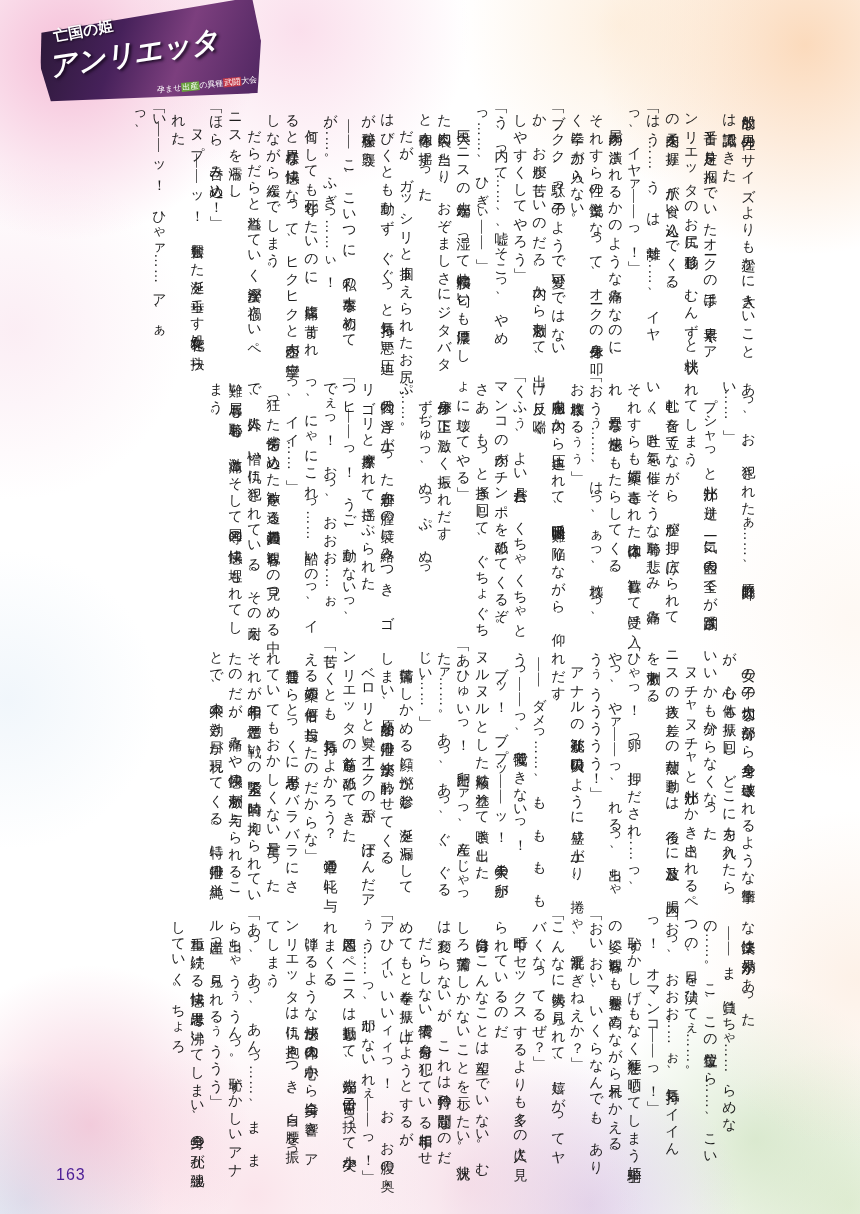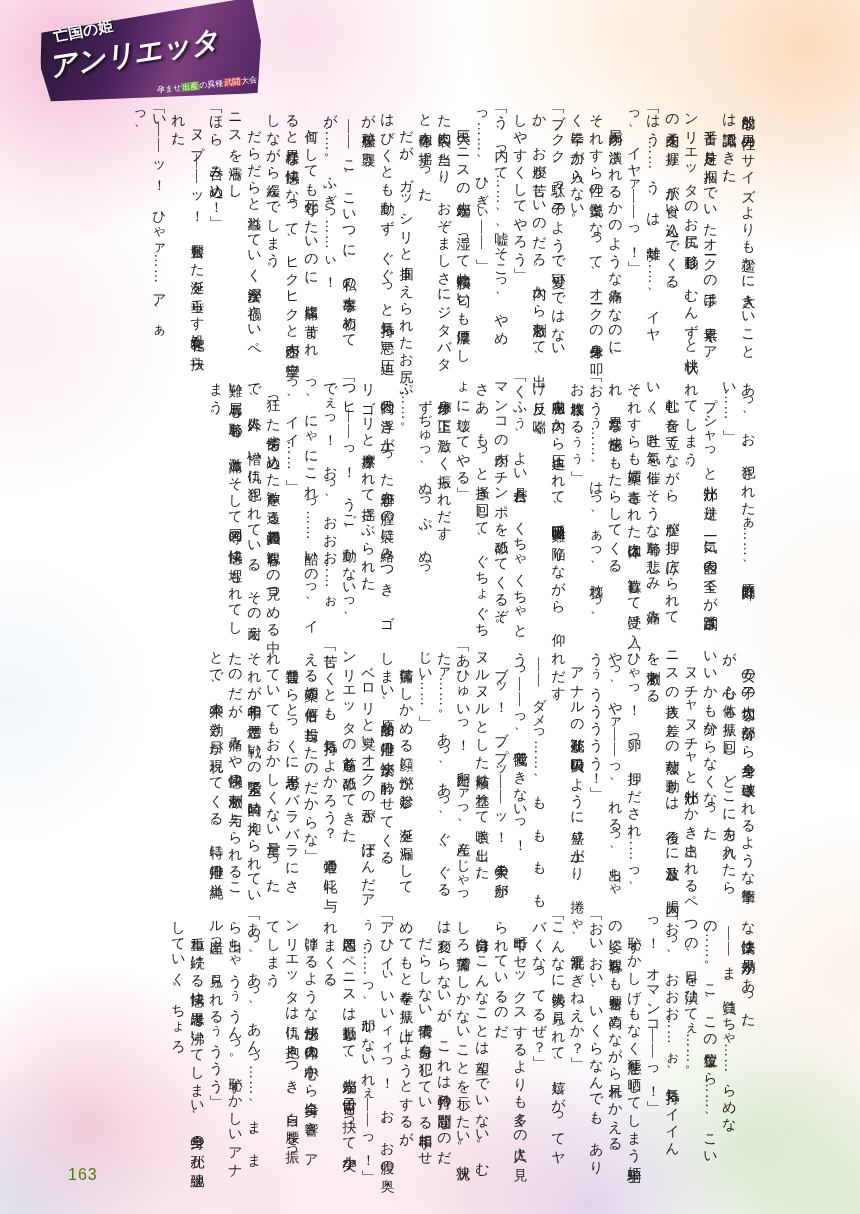--- a/index.html
+++ b/index.html
@@ -70,22 +70,22 @@
     white-space:nowrap;
   }
   .logo-sub{
     position:absolute;bottom:8px;right:8px;
     font-size:8px;color:#fff;white-space:nowrap;
     font-family:"Liberation Sans","DejaVu Sans",sans-serif;
   }
   .hl-green{background:#6aa33f;padding:0 1px;}
   .hl-red{background:#c53a4a;padding:0 1px;}
   .page-number{
-    position:absolute;left:68px;top:1166px;
-    font-size:16px;color:#4d7c0f;letter-spacing:1px;
+    position:absolute;left:56px;top:1166px;
+    font-size:16px;color:#4c1d95;letter-spacing:1px;
     font-family:"Liberation Sans","DejaVu Sans",sans-serif;
   }
 </style>
 </head>
 <body>
 
 <div class="page">
   <div class="bg"></div>
 
   <div class="logo">

